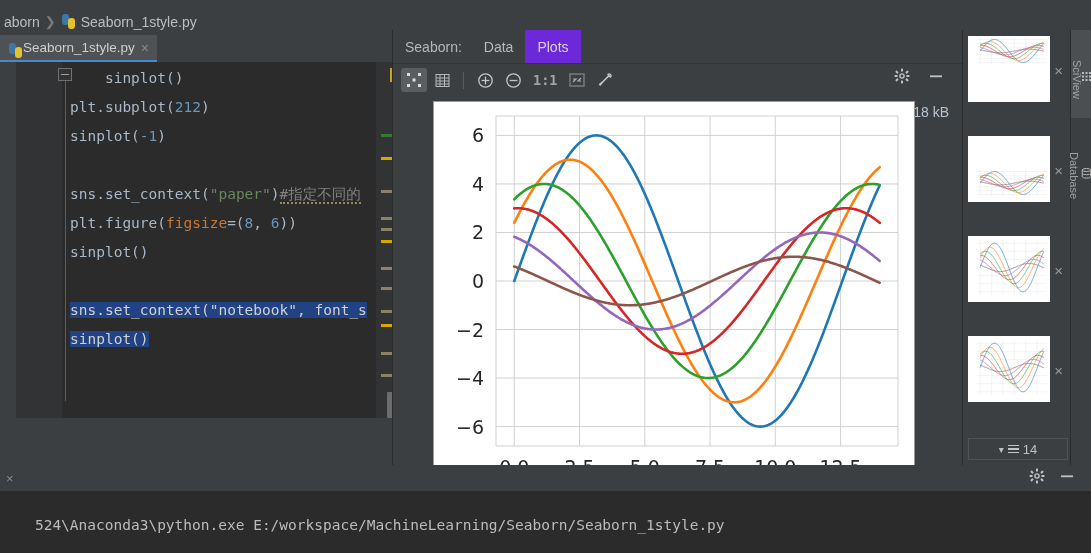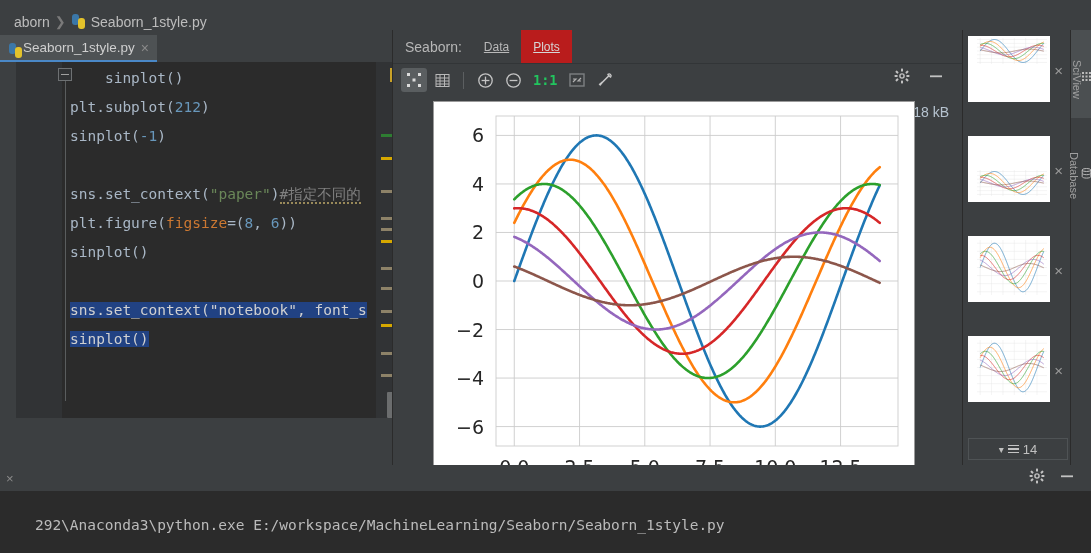--- a/index.html
+++ b/index.html
@@ -9,21 +9,21 @@
     font-family: "Liberation Sans", sans-serif;
     overflow: hidden;
   }
   .root { position: relative; width: 1091px; height: 553px; background: #3c3f41; }
 
   
   .ide-top { position:absolute; left:0; top:0; width:1091px; height:8px; background:#3c3f41; }
   .breadcrumb {
     position:absolute; left:0; top:8px; width:1085px; height:27px;
     background:#3c3f41; display:flex; align-items:center; gap:5px;
-    padding-left:14px; color:#bbbbbb; font-size:14px; white-space:nowrap;
+    padding-left:4px; color:#bbbbbb; font-size:14px; white-space:nowrap;
   }
   .bc-seg { color:#bdbdbd; font-size:14px; }
   .bc-sep { color:#7a7a7a; font-size:13px; }
   .py-icon {
     width:15px; height:15px; position:relative; display:inline-block; flex:none;
   }
   .py-icon:before, .py-icon:after {
     content:''; position:absolute; width:7px; height:11px; border-radius:3px;
   }
   .py-icon:before { background:#3b77a8; left:1px; top:0; }
@@ -90,29 +90,29 @@
     font-size:14.5px; padding-top:10px; white-space:pre;
   }
 
   
   .sciview {
     position:absolute; left:392px; top:30px; width:570px; height:435px;
     background:#3c3f41; border-left:1px solid #2b2b2b;
   }
   .sv-tabs { position:absolute; left:0; top:0; width:570px; height:33px; display:flex; align-items:center; }
   .sv-title { color:#b7b7b7; font-size:14px; padding:0 10px 0 12px; }
-  .sv-tab { color:#b9b9b9; font-size:12px; height:33px; display:flex; align-items:center; padding:0 12px;text-decoration:underline; }
-  .sv-tab.sel { background:#b91c1c; color:#d6d6d6; }
+  .sv-tab { color:#b9b9b9; font-size:14px; height:33px; display:flex; align-items:center; padding:0 12px; }
+  .sv-tab.sel { background:#6d28d9; color:#d6d6d6; }
   .sv-header-line { position:absolute; left:0; top:33px; width:570px; height:1px; background:#323537; }
 
   .sv-toolbar { position:absolute; left:0; top:34px; width:570px; height:32px; display:flex; align-items:center; padding-left:8px; gap:2px; }
   .tb-btn { width:26px; height:24px; display:flex; align-items:center; justify-content:center; color:#b8b8b8; }
   .tb-btn.sel { background:#5a5e60; border-radius:3px; }
   .tb-sep { width:1px; height:17px; background:#5c5f61; margin:0 6px; }
-  .tb-11 { color:#22c55e; font-size:13.5px; font-weight:bold; font-family:"DejaVu Sans Mono",monospace; padding:0 5px; }
+  .tb-11 { color:#a3a3a3; font-size:13.5px; font-weight:bold; font-family:"DejaVu Sans Mono",monospace; padding:0 5px; }
   .sv-info { position:absolute; right:14px; top:40px; color:#b6c3cf; font-size:14px; }
 
   .plot-card {
     position:absolute; left:40px; top:71px; width:482px; height:392px;
     background:#ffffff; border:1px solid #9a9a9a;
   }
 
   
   .thumbs { position:absolute; left:962px; top:30px; width:108px; height:435px; background:#3c3f41; border-left:1px solid #2b2b2b; }
   .thumb-row { position:absolute; left:0; width:108px; height:100px; }
@@ -485,17 +485,17 @@
       </g>
         </svg>
     </span>
     <span class="ico-min">
       <svg width="16" height="16" viewBox="0 0 16 16">
           <rect x="2" y="7.4" width="12" height="1.8" fill="#c2c2c2"></rect>
         </svg>
     </span>
   </div>
   <div class="console">
-    <span>292\Anaconda3\python.exe E:/workspace/MachineLearning/Seaborn/Seaborn_1style.py</span>
+    <span>524\Anaconda3\python.exe E:/workspace/MachineLearning/Seaborn/Seaborn_1style.py</span>
     
   </div>
 
 </div>
 
 </body></html>

